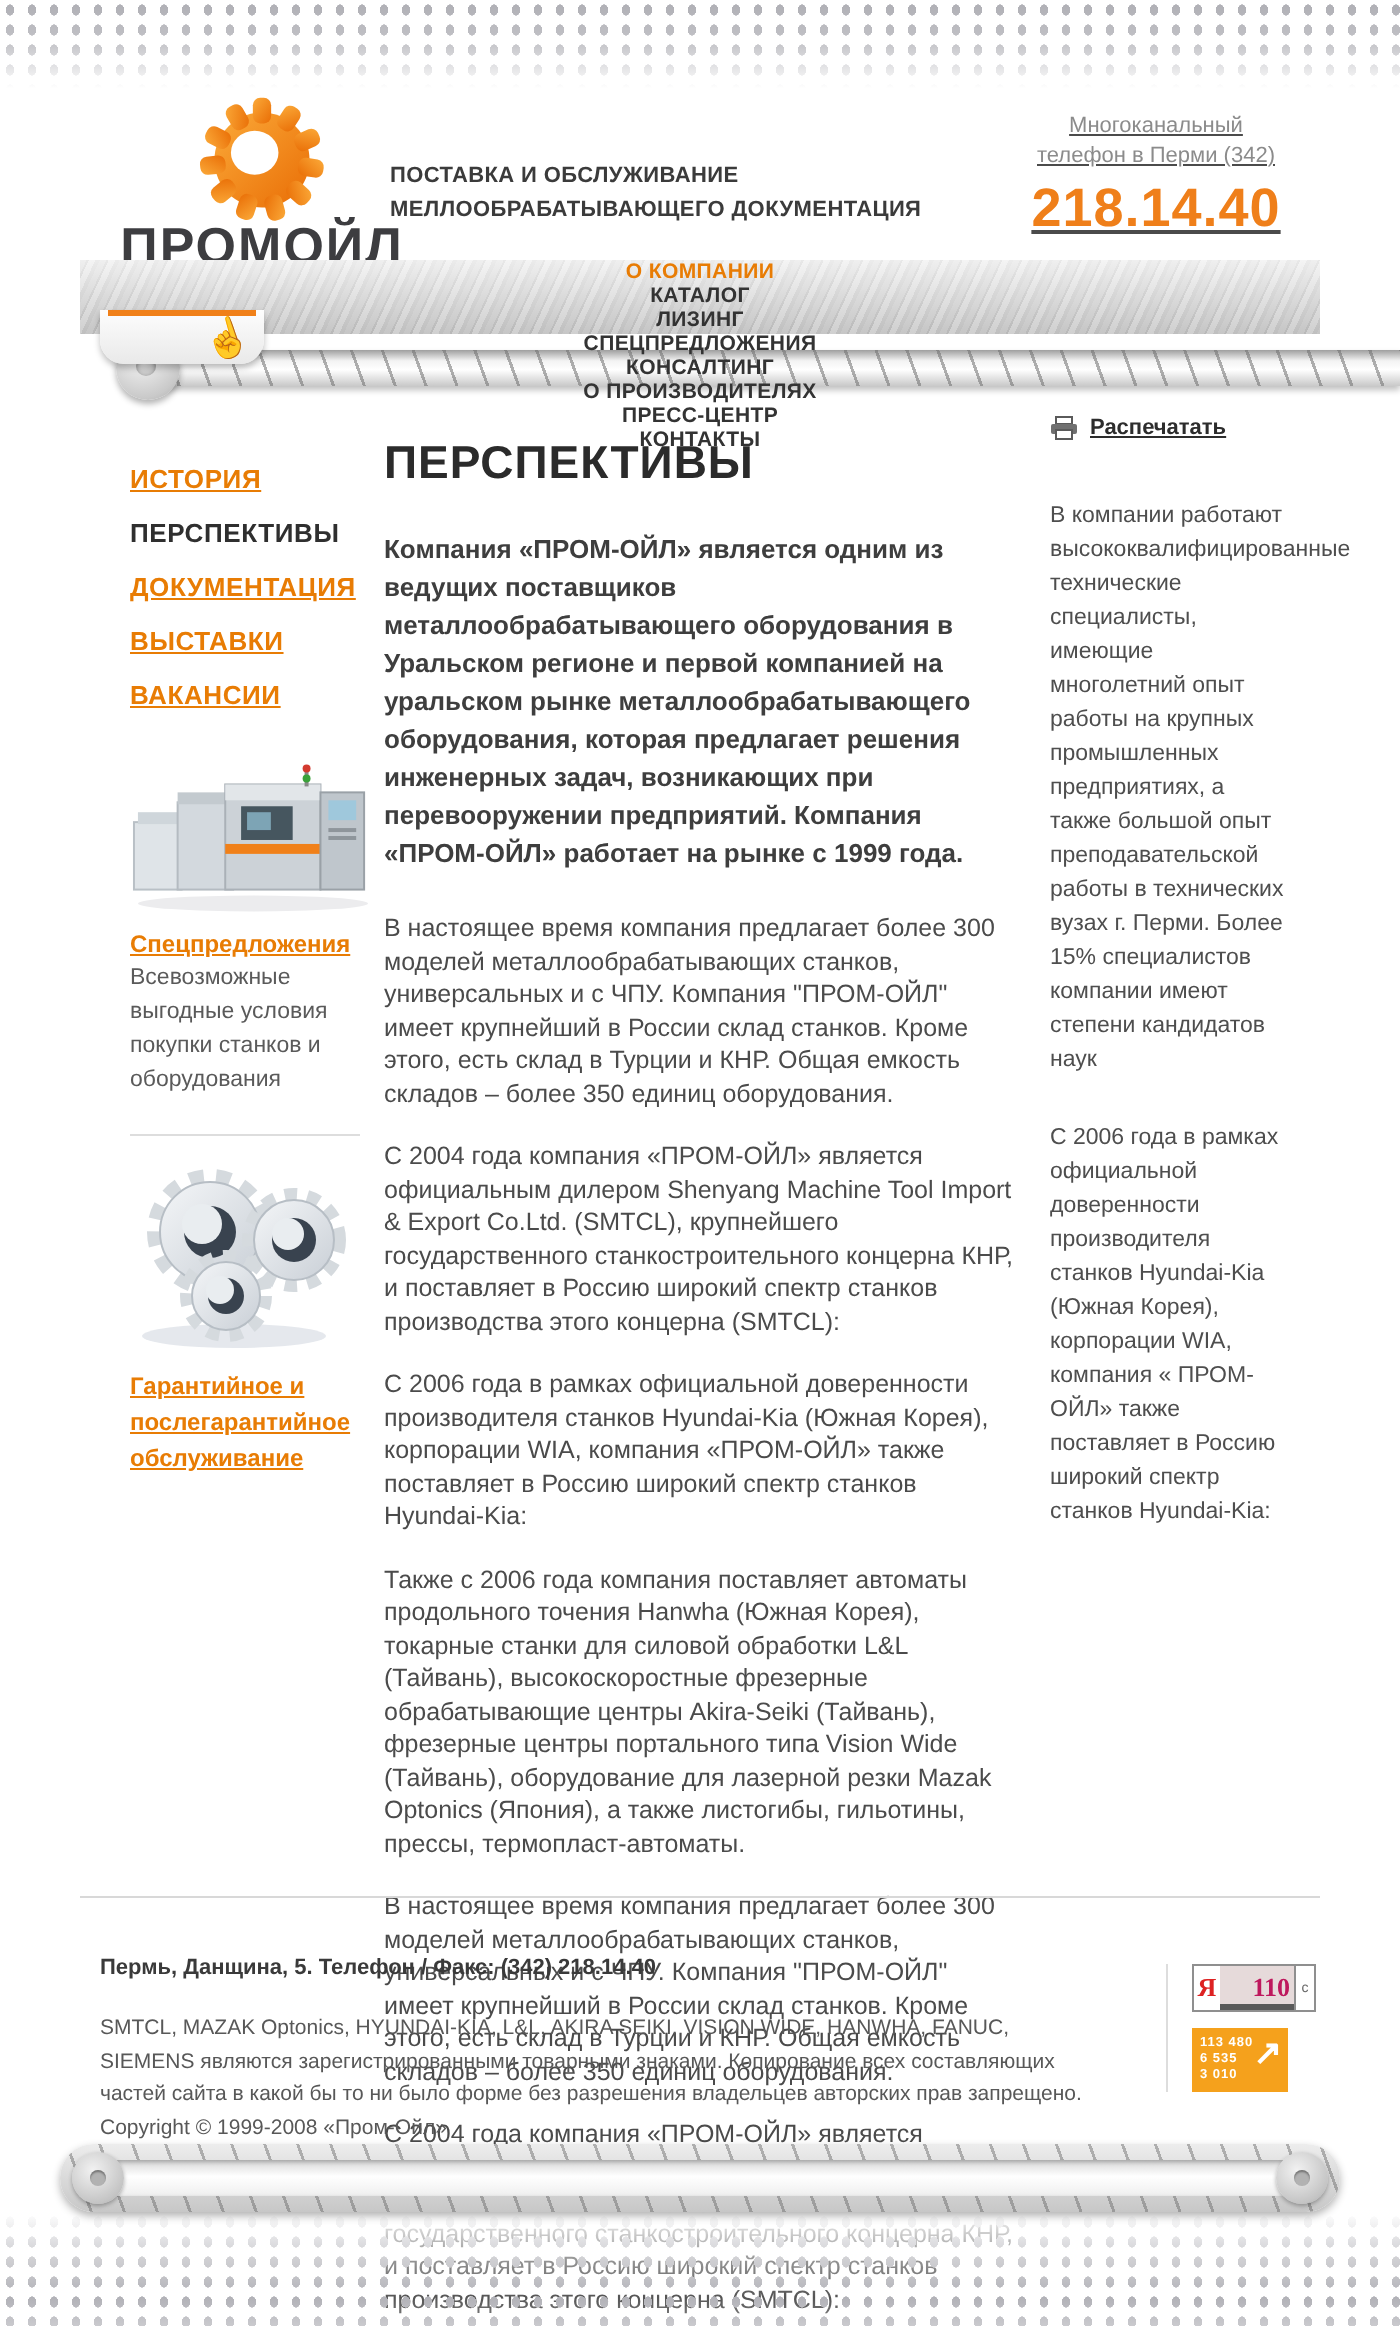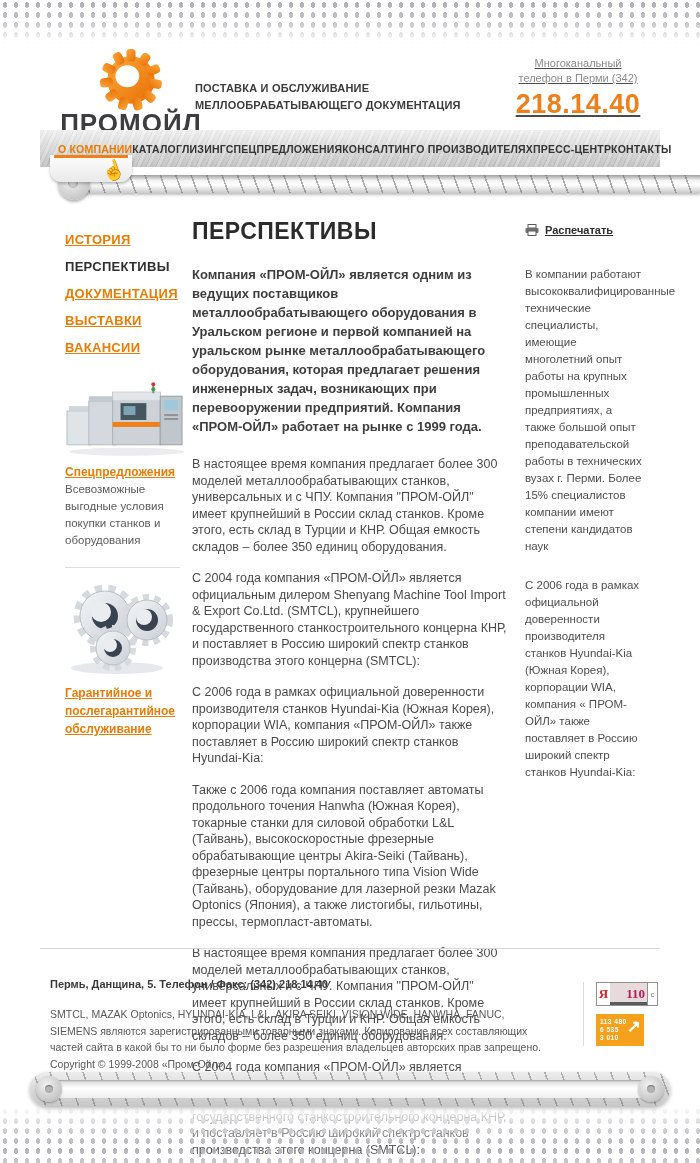--- a/index.html
+++ b/index.html
@@ -28,21 +28,21 @@
   .phone{position:absolute;right:58px;top:56px;text-align:center;width:128px;text-decoration:underline;}
   .phone-note{font-size:11px;color:#8b8b8b;line-height:15px;}
   .phone-number{font-size:27px;font-weight:bold;color:#ef7f1a;letter-spacing:.5px;margin-top:3px;}
 
   
   .navbar{position:absolute;left:40px;top:130px;width:620px;height:37px;
     background:
       linear-gradient(to bottom,rgba(255,255,255,.55),rgba(0,0,0,.10)),
       repeating-linear-gradient(115deg,#dcdcdc 0 3px,#cdcdcd 3px 4px,#e7e7e7 4px 7px,#d4d4d4 7px 9px);
     display:flex;align-items:center;justify-content:space-between;
-    padding:0 18px;box-sizing:border-box;z-index:4;}
+    padding:0 18px;box-sizing:border-box;z-index:4;flex-direction:column;}
   .nav-item{font-size:10.5px;font-weight:bold;color:#333;letter-spacing:.2px;
     text-decoration:none;white-space:nowrap;cursor:pointer;}
   .nav-item.active{color:#e87c04;}
 
   .active-tab{position:absolute;left:50px;top:155px;width:82px;height:27px;
     background:linear-gradient(to bottom,#fdfdfd,#e9e9e9);
     border-radius:0 0 12px 12px;box-shadow:0 2px 3px rgba(0,0,0,.25);z-index:5;}
   .active-tab .bar{position:absolute;left:4px;right:4px;top:0;height:3px;background:#f08019;}
   .cursor-icon{position:absolute;right:6px;top:6px;font-size:19px;color:#5d5d5d;
     transform:rotate(-18deg);line-height:1;}
@@ -86,21 +86,21 @@
   .promo-text{font-size:11.5px;color:#5a5a5a;line-height:17px;margin-top:0;}
   .side-divider{height:1px;background:#ddd;margin:18px 0 10px;}
 
   
   .main-col{position:absolute;left:192px;top:218px;width:318px;}
   .page-title{font-size:23px;font-weight:bold;color:#2b2b2b;letter-spacing:.5px;margin:0 0 20px;}
   .lead{font-size:13px;font-weight:bold;color:#3e3e3e;line-height:19px;margin:0 0 20px;}
   .main-col p.body{font-size:12.5px;color:#4b4b4b;line-height:16.5px;margin:0 0 15px;}
 
   
-  .aside-col{position:absolute;left:525px;top:224px;width:120px;}
+  .aside-col{position:absolute;left:525px;top:208px;width:120px;}
   .print-link{display:flex;align-items:center;gap:6px;cursor:pointer;}
   .print-label{font-size:11px;font-weight:bold;color:#2d2d2d;text-decoration:underline;}
   .aside-col p{font-size:11.5px;color:#4e4e4e;line-height:17px;margin:22px 0 0;}
   .aside-col p.first{margin-top:30px;}
 
   
   .footer-divider{position:absolute;left:40px;top:948px;width:620px;height:1px;background:#d8d8d8;}
   .footer-address{position:absolute;left:50px;top:978px;font-size:11px;font-weight:bold;color:#3a3a3a;}
   .footer-legal{position:absolute;left:50px;top:1006px;width:500px;
     font-size:10.5px;color:#585858;line-height:16.5px;}

